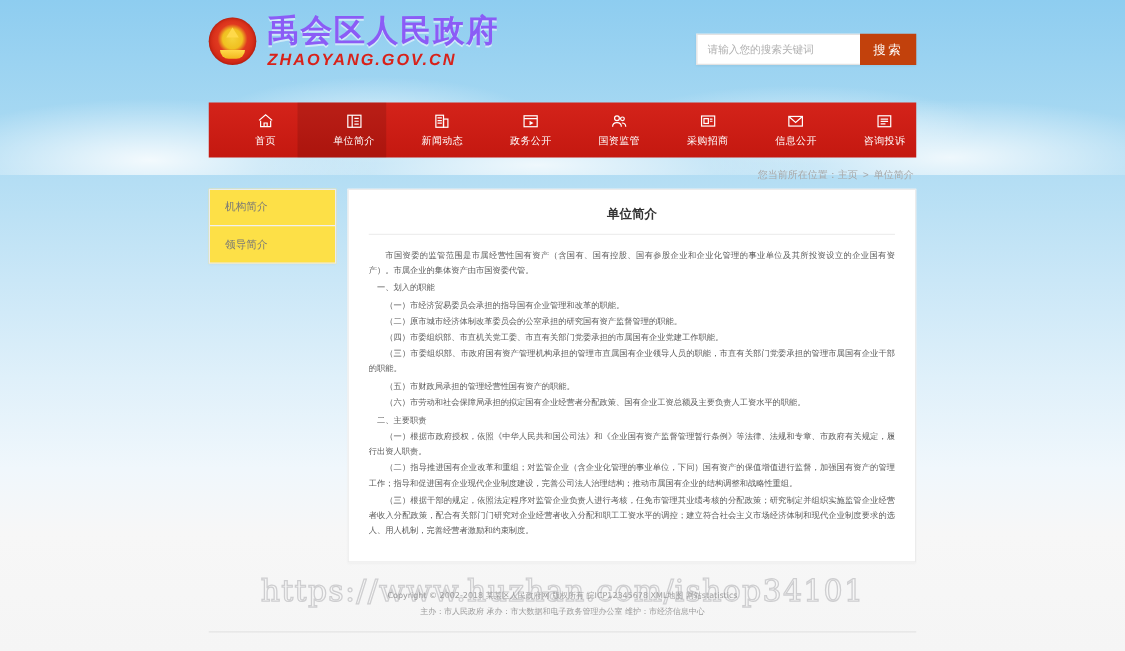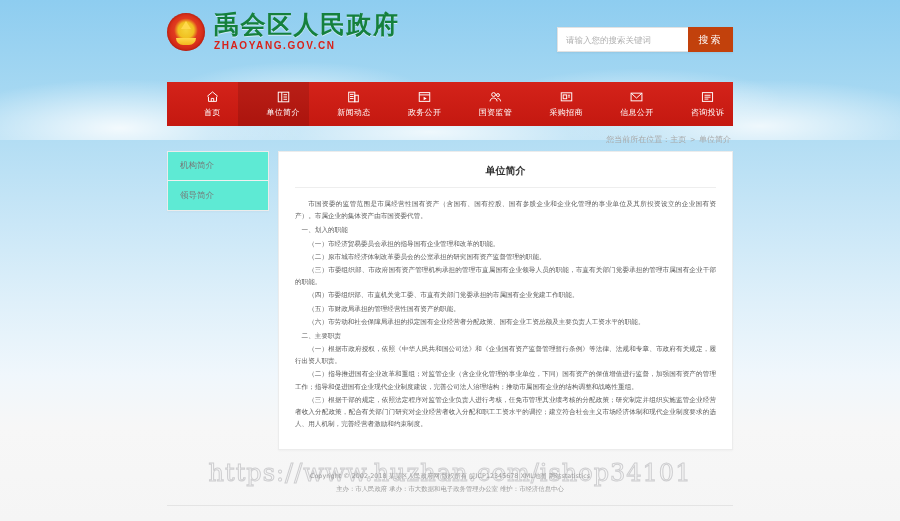--- a/index.html
+++ b/index.html
@@ -65,30 +65,31 @@
   .emblem::after {
     content: "";
     position: absolute; left: 50%; bottom: 14%;
     transform: translateX(-50%);
     width: 20px; height: 7px;
     border-radius: 0 0 10px 10px;
     background: linear-gradient(#ffd94a, #f2b71e);
   }
   .brand-text { line-height: 1; }
   .brand-title {
-    font-size: 25px; font-weight: bold; color: #15803d;
+    font-size: 25px; font-weight: bold; color: #8b5cf6;
     letter-spacing: 1.5px;
     text-shadow: 0 1px 0 rgba(255,255,255,.55);
     font-family: "DejaVu Sans", "Liberation Sans", sans-serif;
   }
   .brand-sub {
     margin-top: 4px;
-    font-size: 10px; font-weight: bold; color: #d8221a;
+    font-size: 13px; font-weight: bold; color: #d8221a;
     letter-spacing: 1.6px;
     font-family: "Liberation Sans", sans-serif;
+    font-style: italic;
   }
   .search-box {
     position: absolute; right: 0; top: 27px;
     display: flex; height: 25px;
     box-shadow: 0 1px 2px rgba(0,0,0,.06);
   }
   .search-input {
     width: 131px; height: 25px;
     border: 1px solid #e2e2e2; border-right: none;
     background: #fff; font-size: 8.5px; color: #999;
@@ -131,21 +132,21 @@
     font-size: 8px; color: #a8a8a8;
     font-family: Liberation Mono, monospace;
     text-align: right;
   }
   .crumb a { color: #a8a8a8; text-decoration: none; }
   .crumb .sep { margin: 0 4px; }
 
   
   .cols { width: 566px; margin: 0 auto; display: flex; gap: 9px; align-items: flex-start; }
   .side {
-    width: 102px; background: #5eead4;
+    width: 102px; background: #fde047;
     border: 1px solid #ececec;
     box-shadow: 0 1px 2px rgba(0,0,0,.03);
     flex: none;
   }
   .side-item {
     height: 29px; display: flex; align-items: center;
     padding-left: 12px;
     font-size: 8.5px; color: #777;
     border-bottom: 1px solid #f0f0f0;
     cursor: pointer;
@@ -339,22 +340,22 @@
       </div>
     </div>
 
     <div class="main">
       <div class="art-title">单位简介</div>
       <div class="art">
         <p class="indent">市国资委的监管范围是市属经营性国有资产（含国有、国有控股、国有参股企业和企业化管理的事业单位及其所投资设立的企业国有资产）。市属企业的集体资产由市国资委代管。</p>
         <p class="sec">一、划入的职能</p>
         <p class="indent">（一）市经济贸易委员会承担的指导国有企业管理和改革的职能。</p>
         <p class="indent">（二）原市城市经济体制改革委员会的公室承担的研究国有资产监督管理的职能。</p>
+        <p class="indent">（四）市委组织部、市直机关党工委、市直有关部门党委承担的市属国有企业党建工作职能。</p>
         <p class="indent">（三）市委组织部、市政府国有资产管理机构承担的管理市直属国有企业领导人员的职能，市直有关部门党委承担的管理市属国有企业干部的职能。</p>
-        <p class="indent">（四）市委组织部、市直机关党工委、市直有关部门党委承担的市属国有企业党建工作职能。</p>
         <p class="indent">（五）市财政局承担的管理经营性国有资产的职能。</p>
         <p class="indent">（六）市劳动和社会保障局承担的拟定国有企业经营者分配政策、国有企业工资总额及主要负责人工资水平的职能。</p>
         <p class="sec">二、主要职责</p>
         <p class="indent">（一）根据市政府授权，依照《中华人民共和国公司法》和《企业国有资产监督管理暂行条例》等法律、法规和专章、市政府有关规定，履行出资人职责。</p>
         <p class="indent">（二）指导推进国有企业改革和重组；对监管企业（含企业化管理的事业单位，下同）国有资产的保值增值进行监督，加强国有资产的管理工作；指导和促进国有企业现代企业制度建设，完善公司法人治理结构；推动市属国有企业的结构调整和战略性重组。</p>
         <p class="indent">（三）根据干部的规定，依照法定程序对监管企业负责人进行考核，任免市管理其业绩考核的分配政策；研究制定并组织实施监管企业经营者收入分配政策，配合有关部门门研究对企业经营者收入分配和职工工资水平的调控；建立符合社会主义市场经济体制和现代企业制度要求的选人、用人机制，完善经营者激励和约束制度。</p>
       </div>
     </div>
   </div>
 

